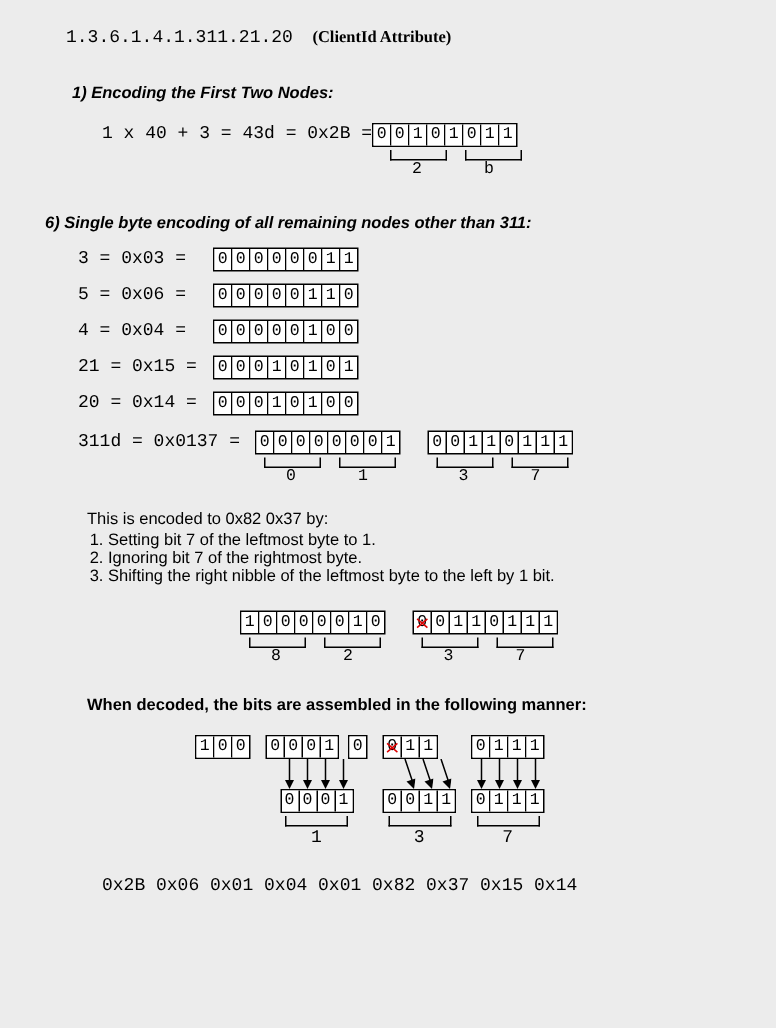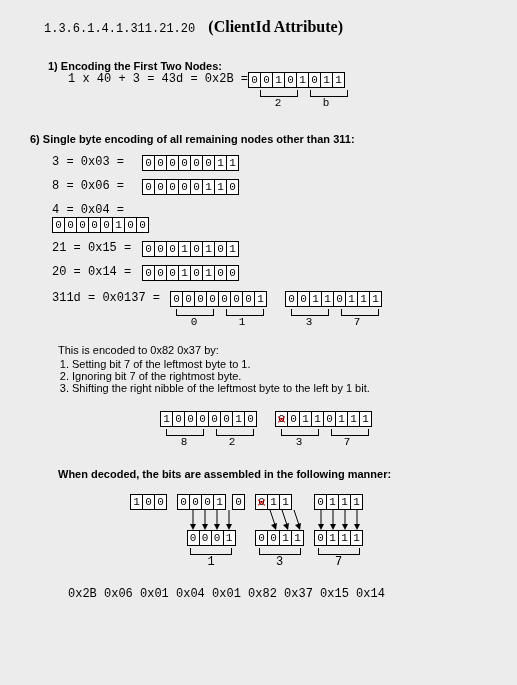--- a/index.html
+++ b/index.html
@@ -9,22 +9,22 @@
     font-family: Verdana, Arial, sans-serif;
     font-size: 11px;
     color: #000;
     width: 517px;
   }
   .page {
     padding: 18px 10px 20px 30px;
   }
   .oid-label { font-weight: bold; }
   .oid-value { font-family: "Courier New", monospace; font-size: 12px; margin-left: 14px; margin-top: 2px;}
-  .attr { font-family: Verdana; font-size: 16px; font-weight: bold; margin-left: 10px;}
-  .section-head { font-weight: bold; margin-top: 24px; }
+  .attr { font-family: Verdana; font-size: 11px; font-weight: bold; margin-left: 10px;}
+  .section-head { font-weight: bold; margin-top: 24px; font-style: italic; }
   .s1 { margin-left: 18px; }
   .row { display: flex; align-items: flex-start; margin-top: 10px; }
   .mono { font-family: "Courier New", monospace; font-size: 12px; }
   .expr { min-width: 170px; }
   .expr-short { width: 90px; text-align:left;}
   .bytegrid { display: flex; flex-wrap: nowrap; }
   .byte { display: flex; border: 1px solid #000; }
   .bit { width: 11px; height: 14px; border-right: 1px solid #000; text-align: center; font-family: "Courier New", monospace; font-size: 11px; line-height: 14px; background: #fff;}
   .bit:last-child { border-right: none; }
   .bit.red { position: relative; }
@@ -51,21 +51,21 @@
 <div class="page">
 
   <div>
     <div>
       <span class="oid-value">1.3.6.1.4.1.311.21.20</span>
       <span class="attr">(ClientId Attribute)</span>
     </div>
   </div>
 
   <div class="section-head s1">1) Encoding the First Two Nodes:</div>
-  <div class="row" style="margin-left:38px; margin-top:0;">
+  <div class="row" style="margin-left:38px; margin-top:14px;">
     <span class="mono expr">1 x 40 + 3 = 43d = 0x2B =</span>
     <div>
       <div class="bytegrid">
         <div class="byte">
             <div class="bit">0</div>
             <div class="bit">0</div>
             <div class="bit">1</div>
             <div class="bit">0</div>
             <div class="bit">1</div>
             <div class="bit">0</div>
@@ -97,33 +97,33 @@
           <div class="bit">0</div>
           <div class="bit">0</div>
           <div class="bit">0</div>
           <div class="bit">0</div>
           <div class="bit">0</div>
           <div class="bit">1</div>
           <div class="bit">1</div>
         </div>
       </div>
       <div class="row" style="margin-top: 8px;">
-        <span class="mono expr-short">8 = 0x06 =</span>
-        <div class="byte">
-          <div class="bit">0</div>
-          <div class="bit">0</div>
-          <div class="bit">0</div>
-          <div class="bit">0</div>
-          <div class="bit">0</div>
-          <div class="bit">1</div>
-          <div class="bit">1</div>
-          <div class="bit">0</div>
-        </div>
-      </div>
-      <div class="row" style="margin-top: 8px; flex-direction: column;">
+        <span class="mono expr-short">5 = 0x06 =</span>
+        <div class="byte">
+          <div class="bit">0</div>
+          <div class="bit">0</div>
+          <div class="bit">0</div>
+          <div class="bit">0</div>
+          <div class="bit">0</div>
+          <div class="bit">1</div>
+          <div class="bit">1</div>
+          <div class="bit">0</div>
+        </div>
+      </div>
+      <div class="row" style="margin-top: 8px;">
         <span class="mono expr-short">4 = 0x04 =</span>
         <div class="byte">
           <div class="bit">0</div>
           <div class="bit">0</div>
           <div class="bit">0</div>
           <div class="bit">0</div>
           <div class="bit">0</div>
           <div class="bit">1</div>
           <div class="bit">0</div>
           <div class="bit">0</div>

